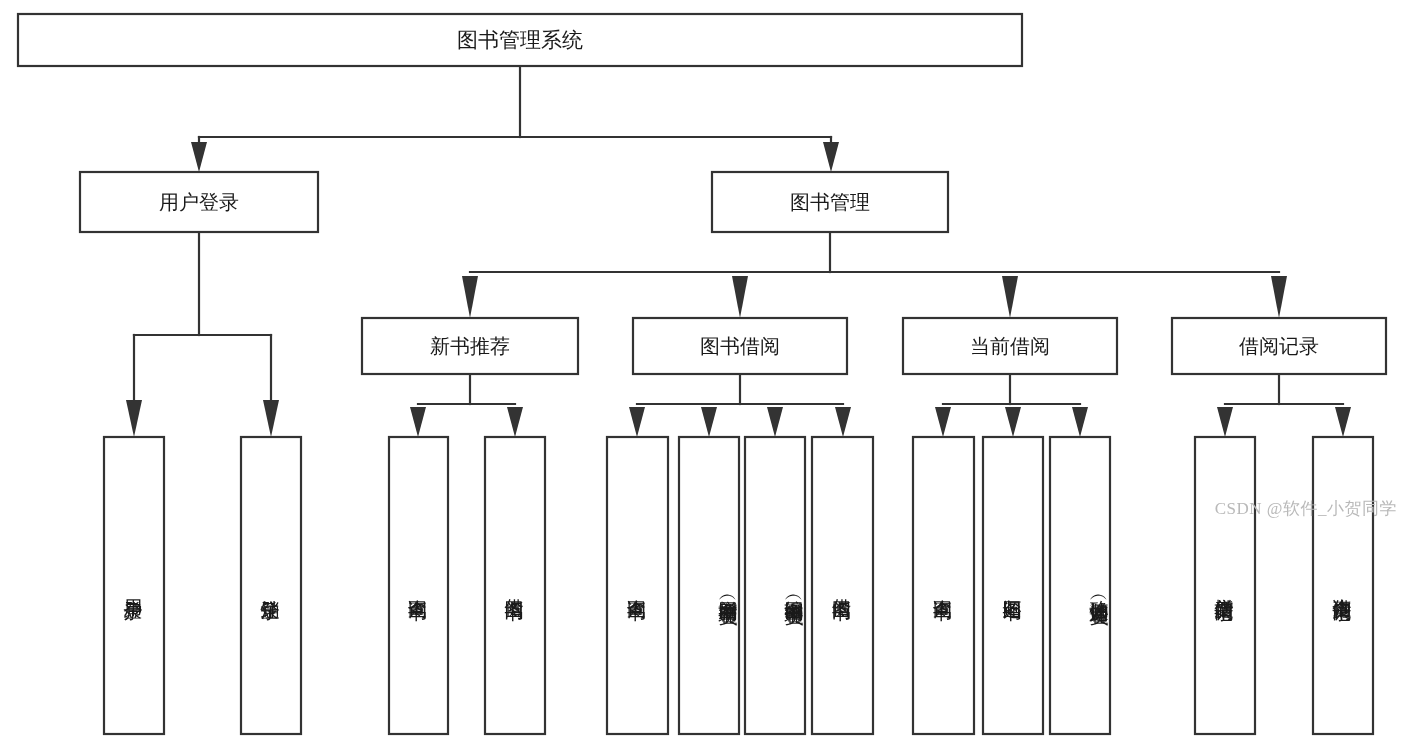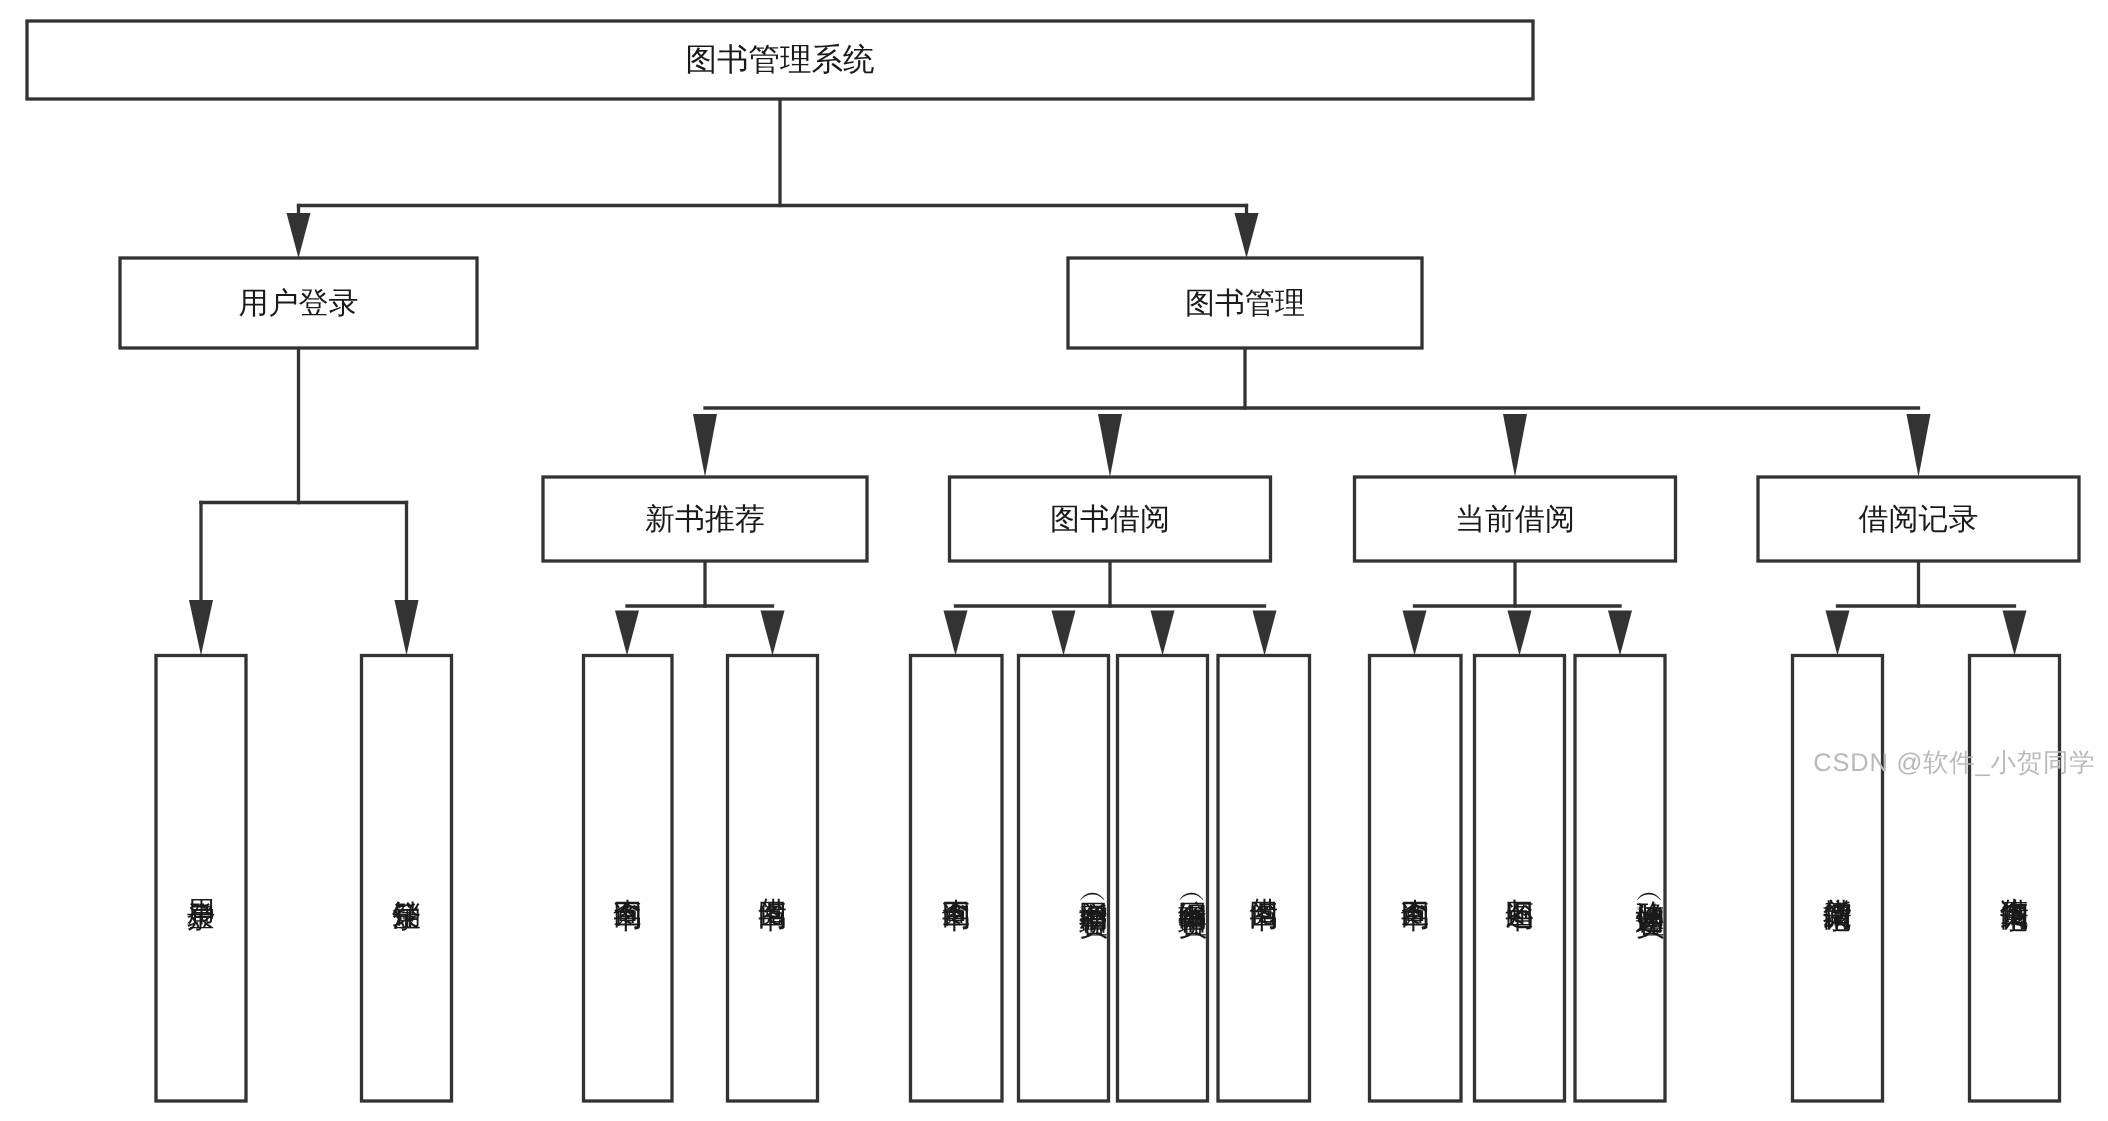--- a/index.html
+++ b/index.html
@@ -67,21 +67,21 @@
     justify-content: center;
     pointer-events: none;
   }
   .vlabel.center {
     align-items: center;
   }
   .watermark {
     position: absolute;
     right: 8px;
     bottom: 3px;
-    font-family: Liberation Sans, sans-serif;
+    font-family: Liberation Serif, serif;
     font-size: 17px;
     color: #b9b9b9;
     white-space: nowrap;
     letter-spacing: 0.5px;
   }
 </style>
 </head>
 <body>
 
 <div id="diagram-root">

